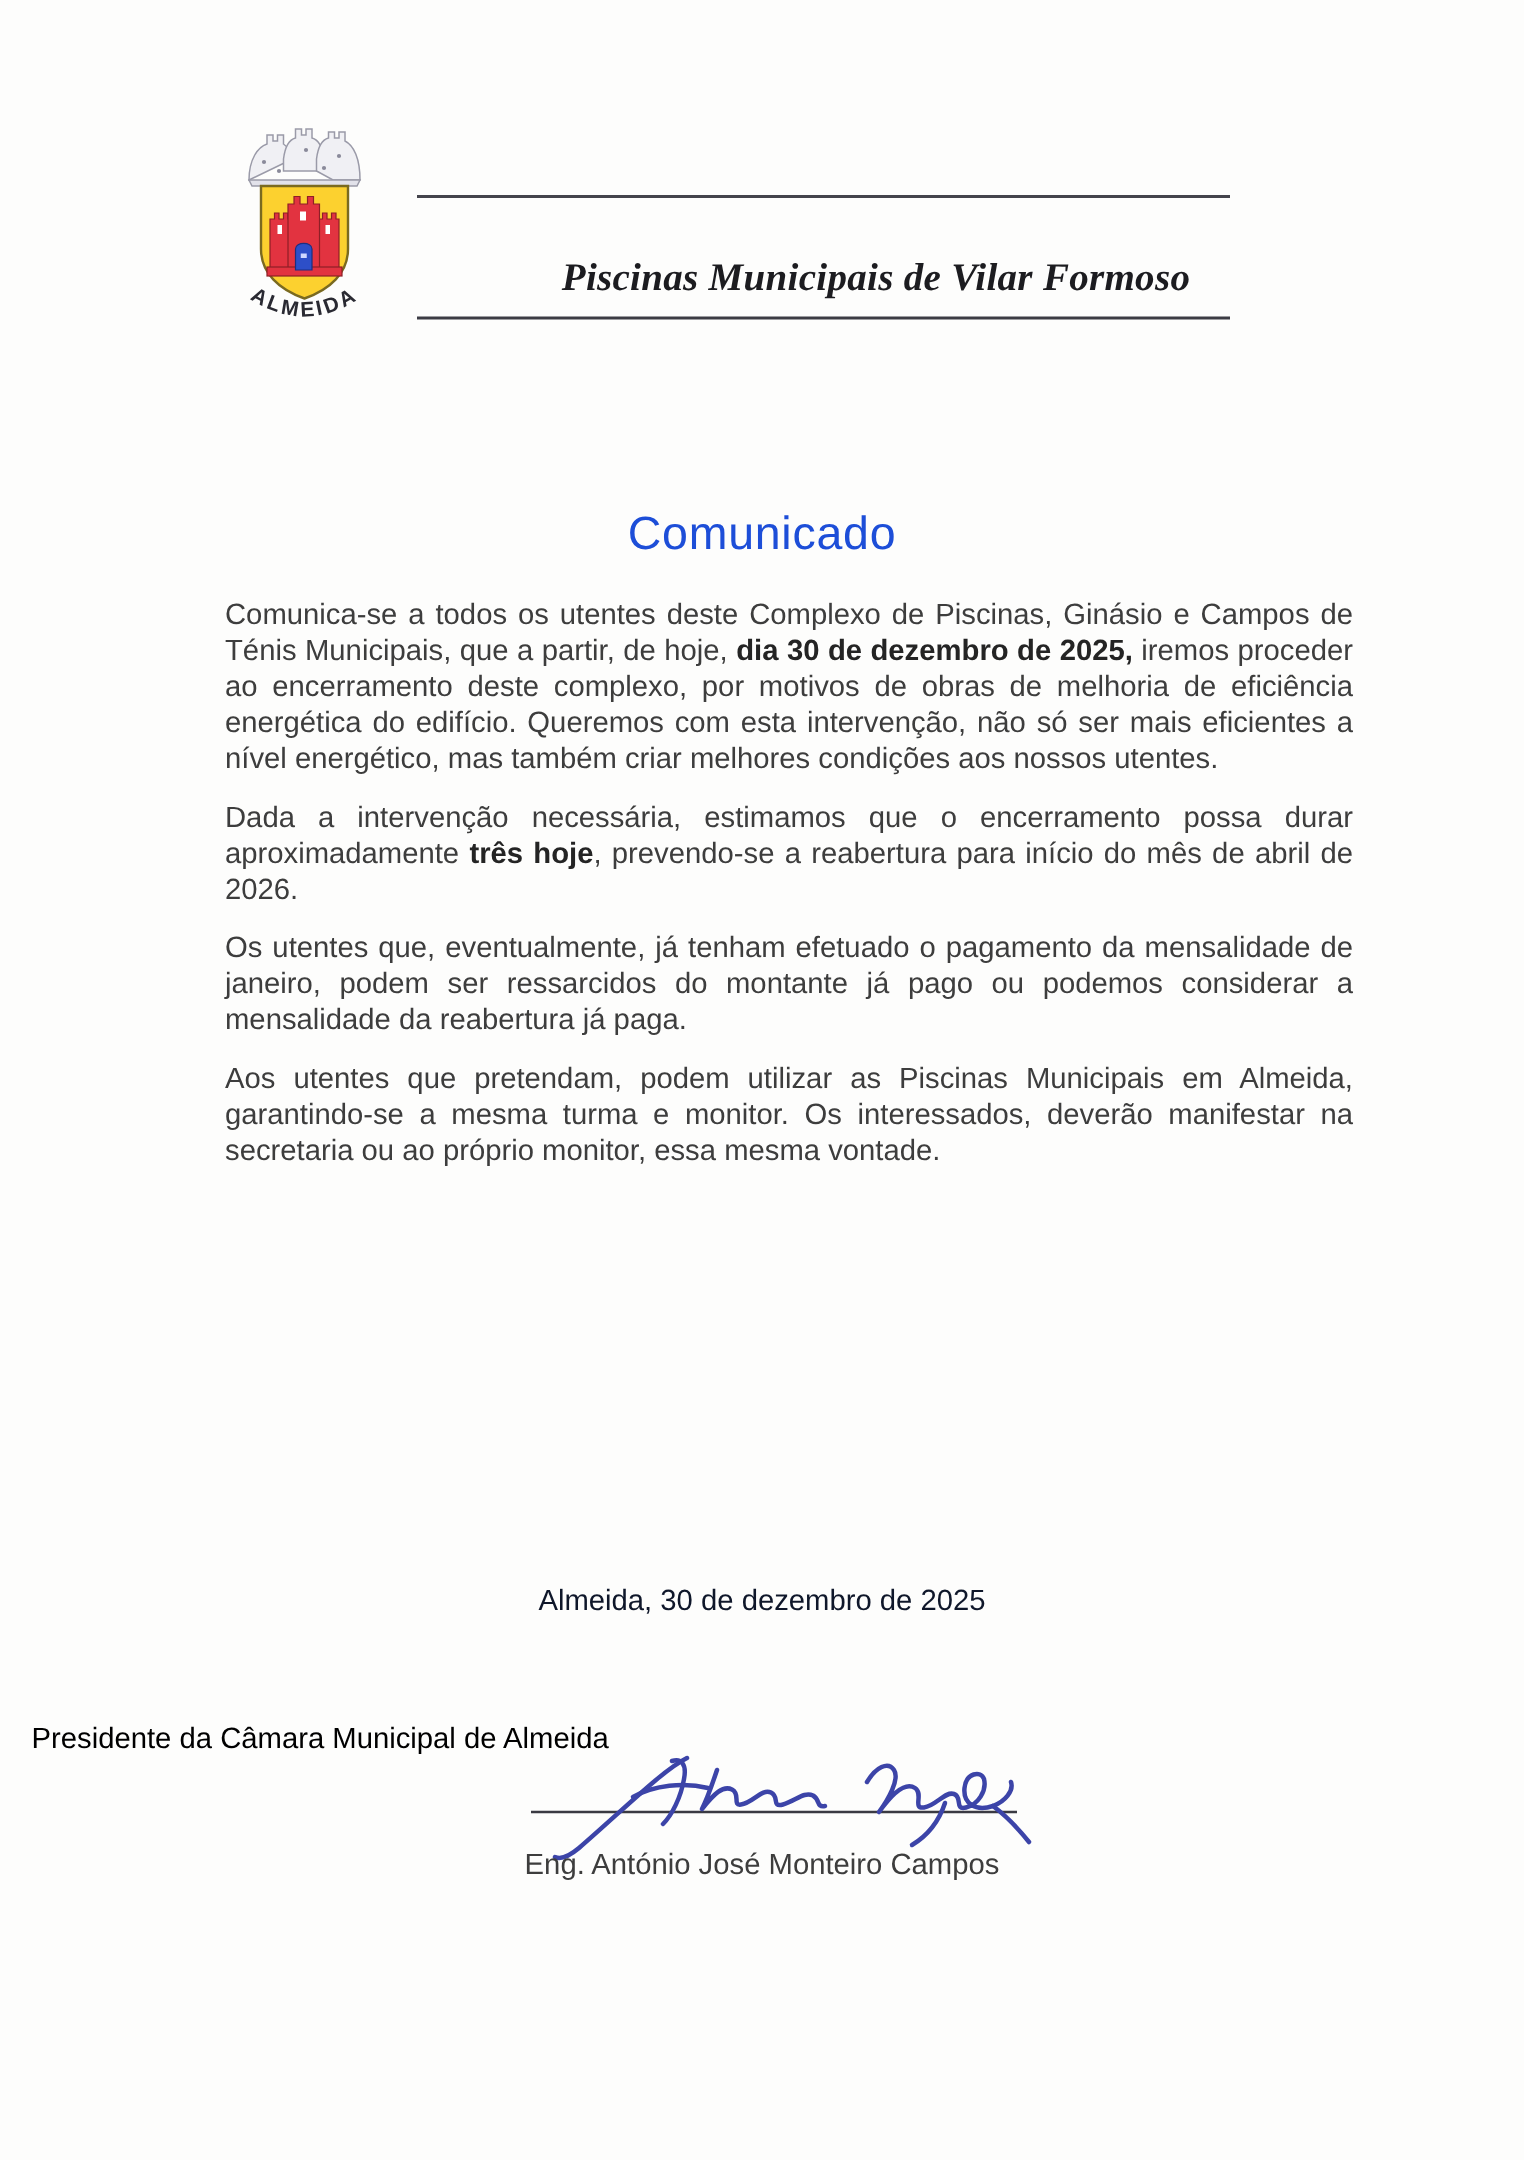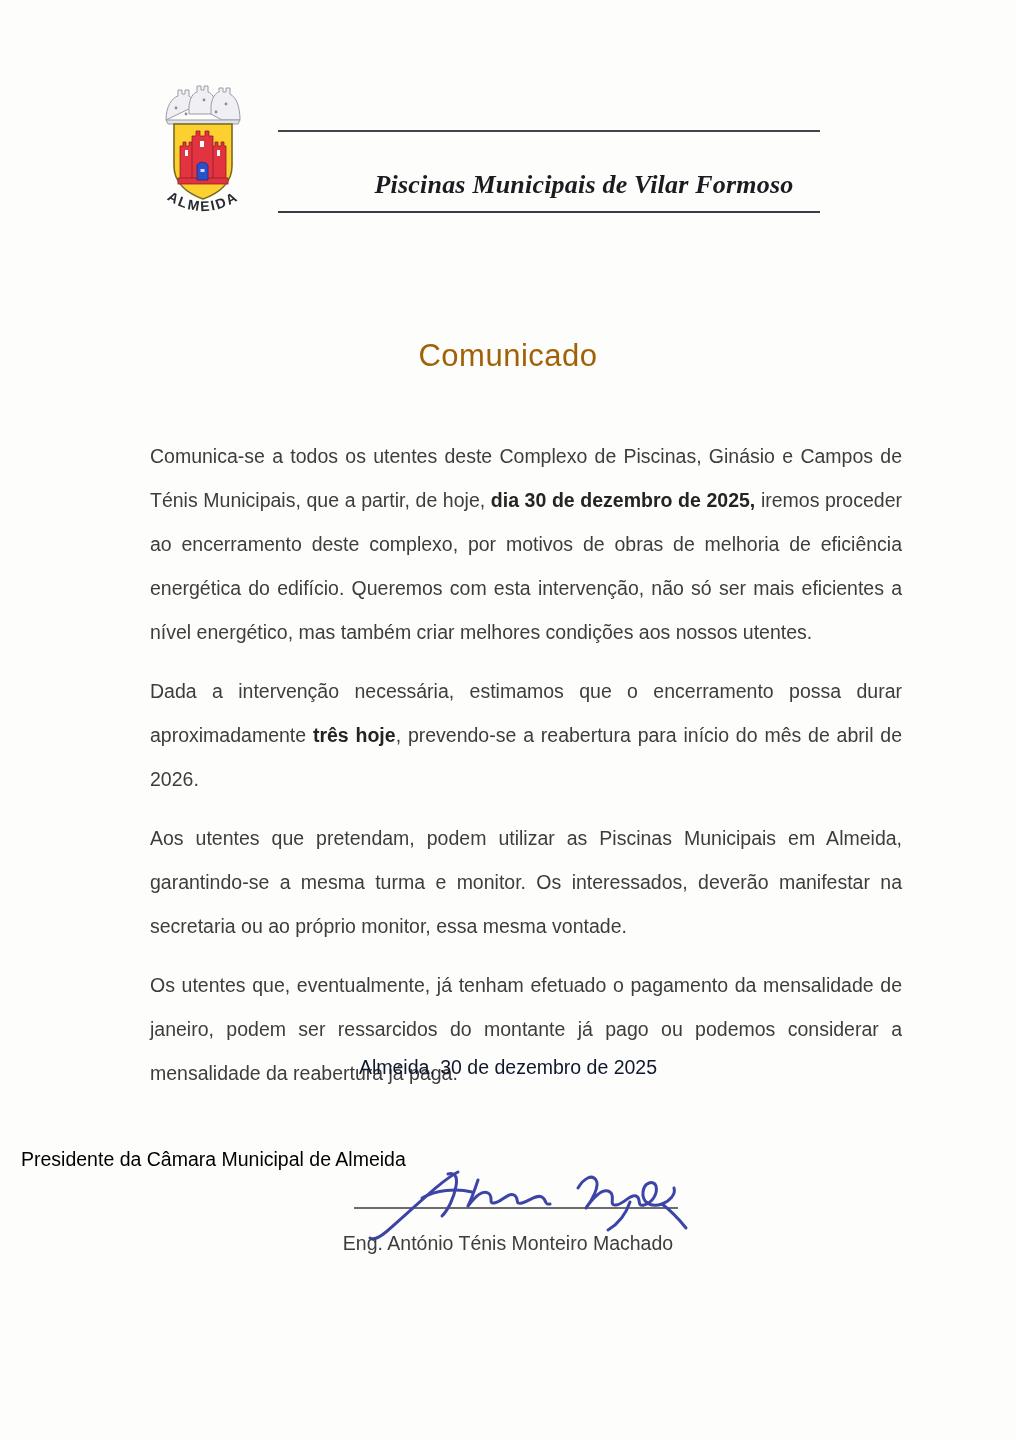--- a/index.html
+++ b/index.html
@@ -26,26 +26,26 @@
     padding-left:70px;
     font-family:"Liberation Serif", serif;
     font-style:italic;font-weight:bold;
     font-size:26px;letter-spacing:.2px;
     color:#1c1c20;white-space:nowrap;
   }
   
   .doc-title{
     position:absolute;left:0;top:338px;width:100%;
     margin:0;text-align:center;
-    font-size:31px;font-weight:400;color:#a16207;
+    font-size:31px;font-weight:400;color:#1d4ed8;
     letter-spacing:.5px;
   }
   .body{
-    position:absolute;left:150px;top:434px;width:752px;
-    font-size:19.5px;line-height:44px;
+    position:absolute;left:150px;top:398px;width:752px;
+    font-size:19.5px;line-height:24px;
     text-align:justify;
   }
   .body p{margin:0 0 15px 0;}
   .body b{color:#242424;}
   .dateline{
     position:absolute;left:0;top:1056px;width:100%;
     text-align:center;font-size:19.5px;color:#0f172a;
   }
   
   .sig-role{
@@ -112,22 +112,22 @@
     <div class="lh-block">
       <h1 class="lh-title">Piscinas Municipais de Vilar Formoso</h1>
     </div>
   </header>
 
   <h2 class="doc-title">Comunicado</h2>
 
   <main class="body">
     <p><span>Comunica-se a todos os utentes deste Complexo de Piscinas, Ginásio e Campos de Ténis Municipais, que a partir, de hoje, </span><b>dia 30 de dezembro de 2025,</b><span> iremos proceder ao encerramento deste complexo, por motivos de obras de melhoria de eficiência energética do edifício. Queremos com esta intervenção, não só ser mais eficientes a nível energético, mas também criar melhores condições aos nossos utentes.</span></p>
     <p><span>Dada a intervenção necessária, estimamos que o encerramento possa durar aproximadamente </span><b>três hoje</b><span>, prevendo-se a reabertura para início do mês de abril de 2026.</span></p>
+    <p>Os utentes que, eventualmente, já tenham efetuado o pagamento da mensalidade de janeiro, podem ser ressarcidos do montante já pago ou podemos considerar a mensalidade da reabertura já paga.</p>
     <p>Aos utentes que pretendam, podem utilizar as Piscinas Municipais em Almeida, garantindo-se a mesma turma e monitor. Os interessados, deverão manifestar na secretaria ou ao próprio monitor, essa mesma vontade.</p>
-    <p>Os utentes que, eventualmente, já tenham efetuado o pagamento da mensalidade de janeiro, podem ser ressarcidos do montante já pago ou podemos considerar a mensalidade da reabertura já paga.</p>
   </main>
 
   <div class="dateline">Almeida, 30 de dezembro de 2025</div>
 
   <footer>
     <div class="sig-role">Presidente da Câmara Municipal de Almeida</div>
 
     <div class="sig-art">
       <svg viewBox="0 0 380 88" width="380" height="88" xmlns="http://www.w3.org/2000/svg">
 
@@ -138,16 +138,16 @@
           <path d="M118,16 C124,14 128,18 126,28 C124,40 118,52 112,58"></path>
           <path d="M92,40 C106,32 126,30 142,34"></path>
           <path d="M148,22 C144,34 140,44 138,48 C146,38 152,32 158,35 C164,38 158,46 164,45 C172,44 178,34 184,37 C190,40 184,47 192,45 C200,43 206,36 212,39 C217,42 214,47 220,46"></path>
           <path d="M248,30 C254,20 262,16 266,22 C270,28 262,42 256,50 C266,36 274,30 280,34 C286,38 278,48 286,47 C294,46 300,36 306,38 C312,40 306,49 314,47 C322,45 328,36 326,28 C324,22 314,24 313,34 C312,44 320,50 332,46 C340,43 346,36 344,30"></path>
           <path d="M332,46 C340,52 348,60 356,70"></path>
           <path d="M300,44 C296,56 288,66 278,72"></path>
         </g>
       </svg>
     </div>
 
-    <div class="sig-name">Eng. António Ténis Monteiro Machado</div>
+    <div class="sig-name">Eng. António José Monteiro Campos</div>
   </footer>
 
 </div>
 
 </body></html>

